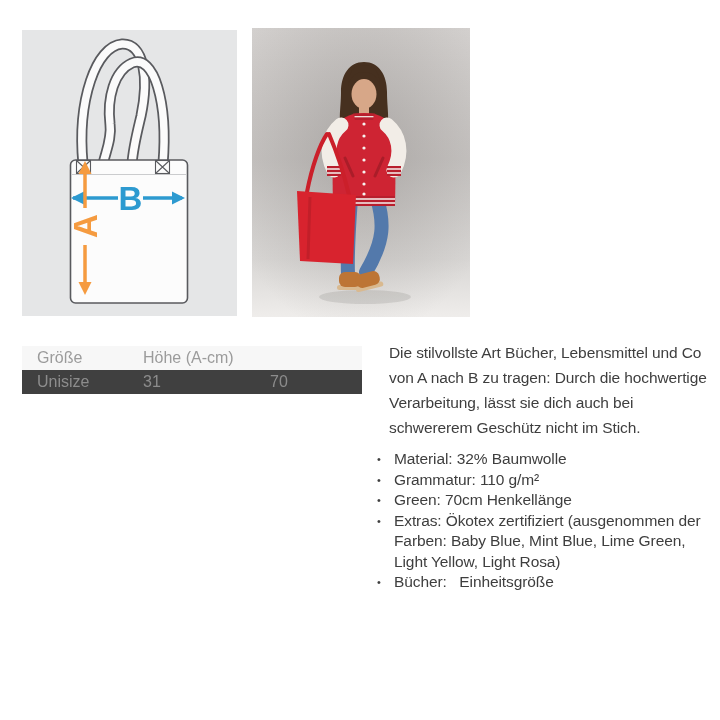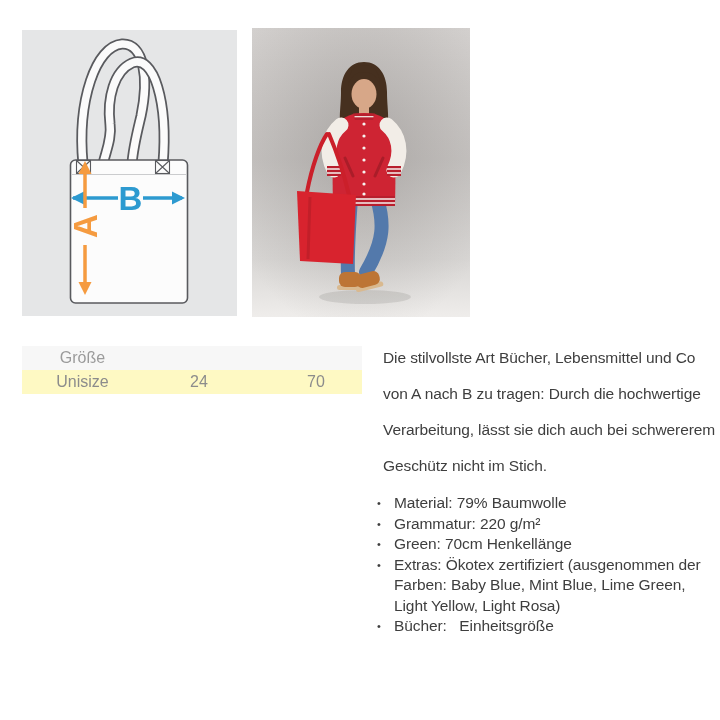--- a/index.html
+++ b/index.html
@@ -26,29 +26,29 @@
   
   .size-table {
     position: absolute; left: 22px; top: 346px; width: 340px;
     font-size: 16px;
   }
   .size-row {
     display: grid; grid-template-columns: 106px 127px 107px;
     height: 24px; line-height: 24px; align-items: center;
   }
   .size-row.header { background: #f7f7f7; color: #9b9b9b; }
-  .size-row.data   { background: #fef9c3; color: #8c8c8c; }
-  .size-cell { padding-left: 15px; white-space: nowrap; overflow: hidden; text-align: center; }
+  .size-row.data   { background: #404040; color: #8c8c8c; }
+  .size-cell { padding-left: 15px; white-space: nowrap; overflow: hidden; }
 
   
   .description {
     position: absolute; left: 373px; top: 340px; width: 345px;
     color: #3e3e3e; font-size: 15.5px; letter-spacing: -0.1px;
   }
-  .description p { margin: 0 0 9px 10px; line-height: 36px; }
+  .description p { margin: 0 0 9px 16px; line-height: 25px; }
   .bullets { margin: 0; padding: 0; list-style: none; }
   .bullets li { display: flex; line-height: 20.5px; }
   .bullet-dot {
     flex: 0 0 17px; text-align: left; padding-left: 4px;
     font-size: 11px; color: #3e3e3e; line-height: 20.5px;
   }
   .bullet-text { flex: 1 1 auto; white-space: pre-wrap; }
 </style>
 </head>
 <body>
@@ -178,38 +178,39 @@
           <path d="M45,163 L104,167 L101,236 L48,233 Z" fill="#d8232e"></path>
           <path d="M58,169 L56,231" stroke="rgba(0,0,0,0.10)" stroke-width="3" fill="none"></path>
         </g>
       </g>
     </svg>
   </div>
 
   <div class="size-table">
     <div class="size-row header">
       <div class="size-cell">Größe</div>
+      <div class="size-cell">Höhe (A-cm)</div>
     </div>
     <div class="size-row data">
       <div class="size-cell">Unisize</div>
-      <div class="size-cell">24</div>
+      <div class="size-cell">31</div>
       <div class="size-cell">70</div>
     </div>
   </div>
 
   <div class="description">
     <p>Die stilvollste Art Bücher, Lebensmittel und Co von A nach B zu tragen: Durch die hochwertige Verarbeitung, lässt sie dich auch bei schwererem Geschütz nicht im Stich.</p>
     <ul class="bullets">
       <li>
         <span class="bullet-dot">•</span>
-        <span class="bullet-text">Material: 79% Baumwolle</span>
-      </li>
-      <li>
-        <span class="bullet-dot">•</span>
-        <span class="bullet-text">Grammatur: 220 g/m²</span>
+        <span class="bullet-text">Material: 32% Baumwolle</span>
+      </li>
+      <li>
+        <span class="bullet-dot">•</span>
+        <span class="bullet-text">Grammatur: 110 g/m²</span>
       </li>
       <li>
         <span class="bullet-dot">•</span>
         <span class="bullet-text">Green: 70cm Henkellänge</span>
       </li>
       <li>
         <span class="bullet-dot">•</span>
         <span class="bullet-text">Extras: Ökotex zertifiziert (ausgenommen der Farben: Baby Blue, Mint Blue, Lime Green, Light Yellow, Light Rosa)</span>
       </li>
       <li>

